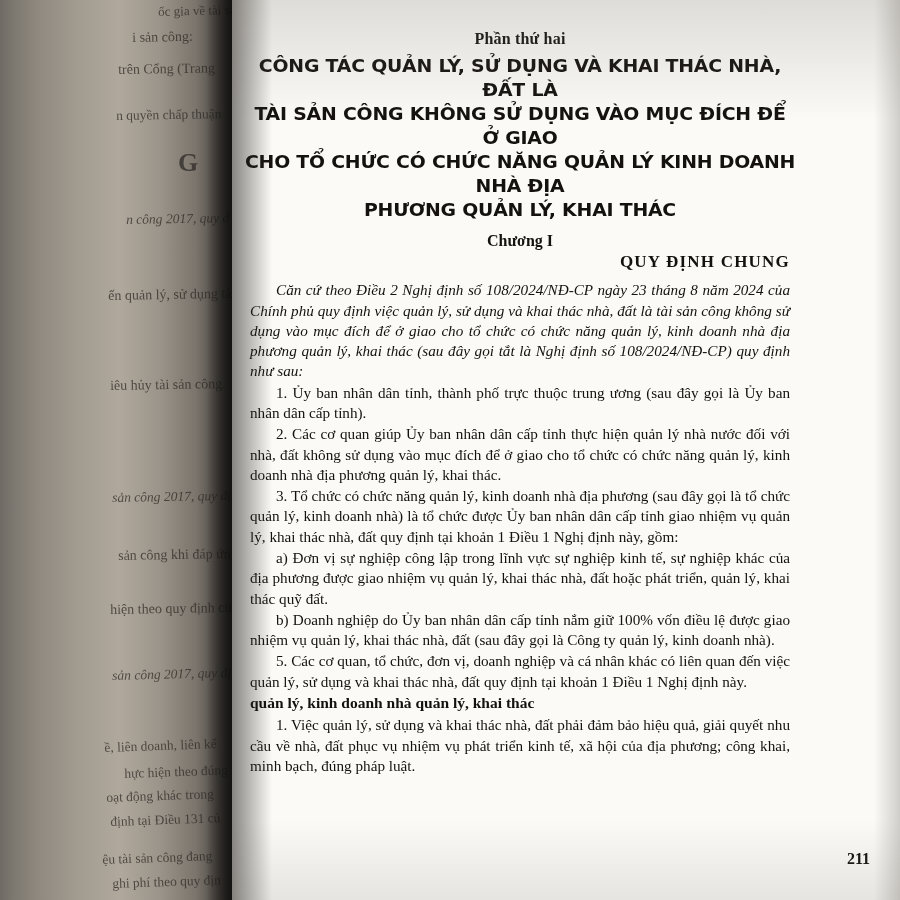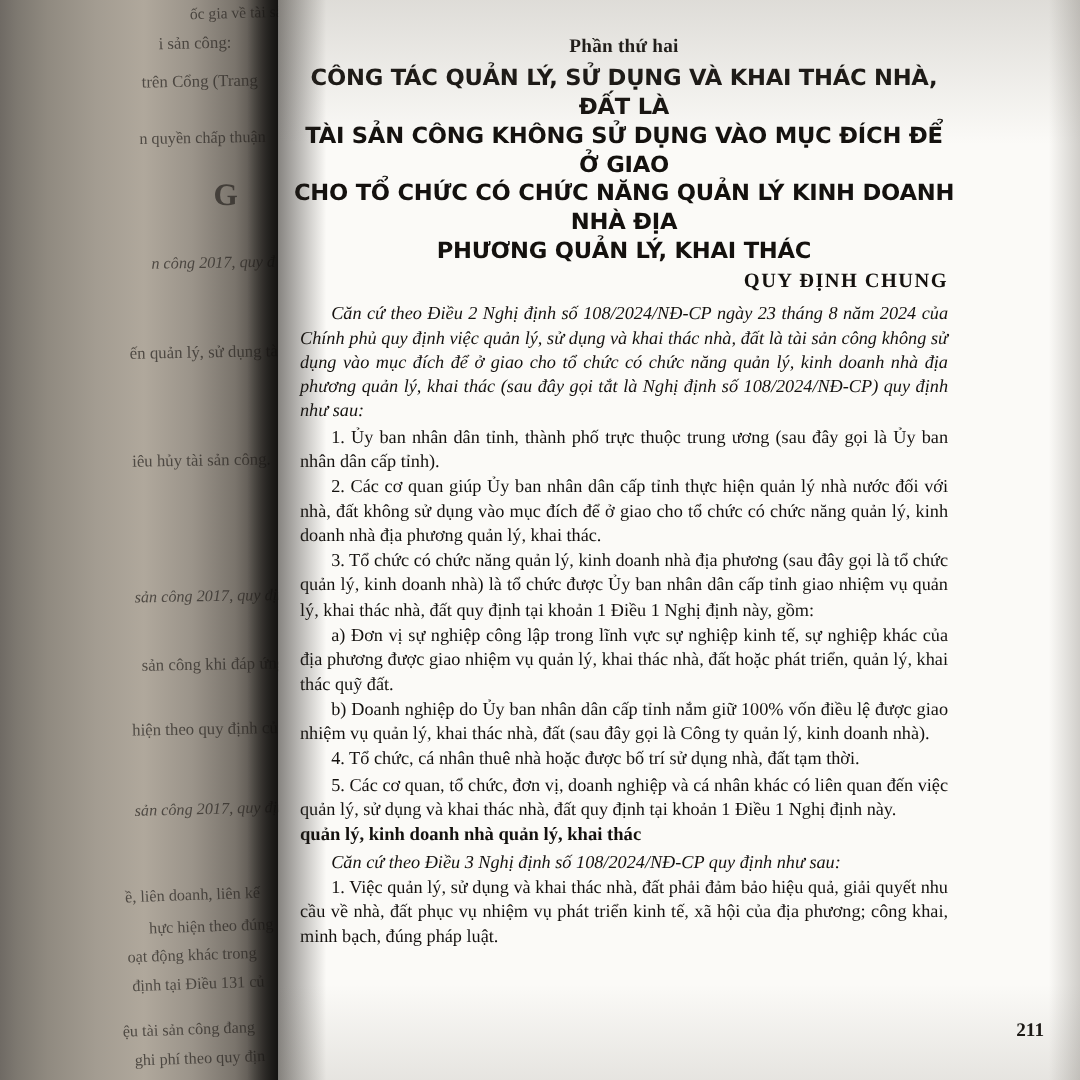--- a/index.html
+++ b/index.html
@@ -203,35 +203,34 @@
 
       <div class="part-label">Phần thứ hai</div>
 
       <div class="part-title">
         <div>CÔNG TÁC QUẢN LÝ, SỬ DỤNG VÀ KHAI THÁC NHÀ, ĐẤT LÀ</div>
         <div>TÀI SẢN CÔNG KHÔNG SỬ DỤNG VÀO MỤC ĐÍCH ĐỂ Ở GIAO</div>
         <div>CHO TỔ CHỨC CÓ CHỨC NĂNG QUẢN LÝ KINH DOANH NHÀ ĐỊA</div>
         <div>PHƯƠNG QUẢN LÝ, KHAI THÁC</div>
       </div>
 
+      <div class="chapter-label">Chương I</div>
       <div class="chapter-title">QUY ĐỊNH CHUNG</div>
 
 
       <p class="body italic-block">Căn cứ theo Điều 2 Nghị định số 108/2024/NĐ-CP ngày 23 tháng 8 năm 2024 của Chính phủ quy định việc quản lý, sử dụng và khai thác nhà, đất là tài sản công không sử dụng vào mục đích để ở giao cho tổ chức có chức năng quản lý, kinh doanh nhà địa phương quản lý, khai thác (sau đây gọi tắt là Nghị định số 108/2024/NĐ-CP) quy định như sau:</p>
       <p class="body">1. Ủy ban nhân dân tỉnh, thành phố trực thuộc trung ương (sau đây gọi là Ủy ban nhân dân cấp tỉnh).</p>
       <p class="body">2. Các cơ quan giúp Ủy ban nhân dân cấp tỉnh thực hiện quản lý nhà nước đối với nhà, đất không sử dụng vào mục đích để ở giao cho tổ chức có chức năng quản lý, kinh doanh nhà địa phương quản lý, khai thác.</p>
       <p class="body">3. Tổ chức có chức năng quản lý, kinh doanh nhà địa phương (sau đây gọi là tổ chức quản lý, kinh doanh nhà) là tổ chức được Ủy ban nhân dân cấp tỉnh giao nhiệm vụ quản lý, khai thác nhà, đất quy định tại khoản 1 Điều 1 Nghị định này, gồm:</p>
       <p class="body">a) Đơn vị sự nghiệp công lập trong lĩnh vực sự nghiệp kinh tế, sự nghiệp khác của địa phương được giao nhiệm vụ quản lý, khai thác nhà, đất hoặc phát triển, quản lý, khai thác quỹ đất.</p>
       <p class="body">b) Doanh nghiệp do Ủy ban nhân dân cấp tỉnh nắm giữ 100% vốn điều lệ được giao nhiệm vụ quản lý, khai thác nhà, đất (sau đây gọi là Công ty quản lý, kinh doanh nhà).</p>
-      <p class="body">4. Tổ chức, cá nhân thuê nhà hoặc được bố trí sử dụng nhà, đất tạm thời.</p>
       <p class="body">5. Các cơ quan, tổ chức, đơn vị, doanh nghiệp và cá nhân khác có liên quan đến việc quản lý, sử dụng và khai thác nhà, đất quy định tại khoản 1 Điều 1 Nghị định này.</p>
 
       <div class="sec-head-cont">quản lý, kinh doanh nhà quản lý, khai thác</div>
 
-      <p class="body italic-block">Căn cứ theo Điều 3 Nghị định số 108/2024/NĐ-CP quy định như sau:</p>
       <p class="body">1. Việc quản lý, sử dụng và khai thác nhà, đất phải đảm bảo hiệu quả, giải quyết nhu cầu về nhà, đất phục vụ nhiệm vụ phát triển kinh tế, xã hội của địa phương; công khai, minh bạch, đúng pháp luật.</p>
 
     </div>
 
     <div class="folio">211</div>
   </div>
 
   <div class="page-curve"></div>
   <div class="tint-top"></div>
   <div class="tint-bottom"></div>

